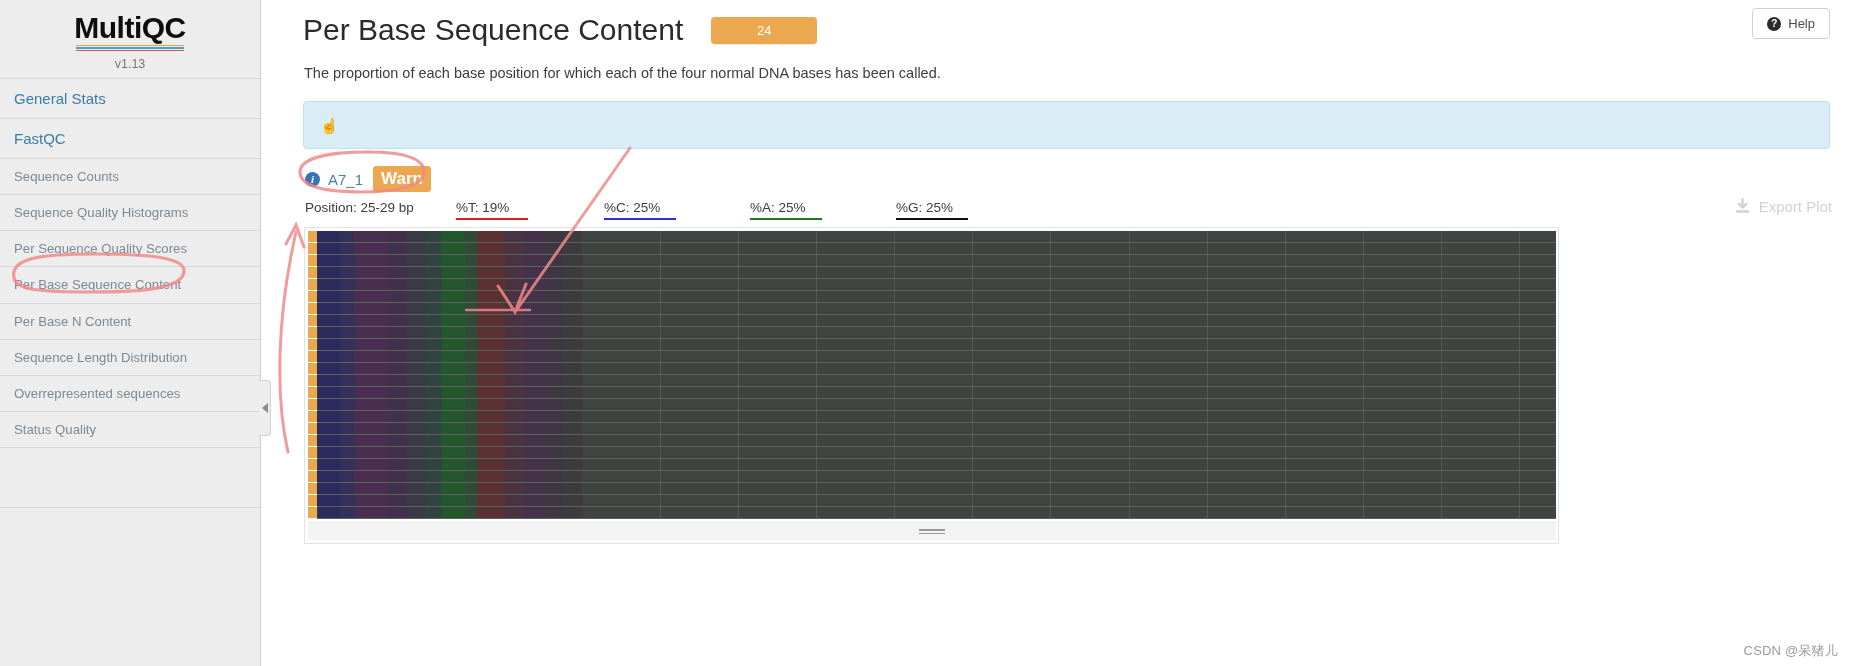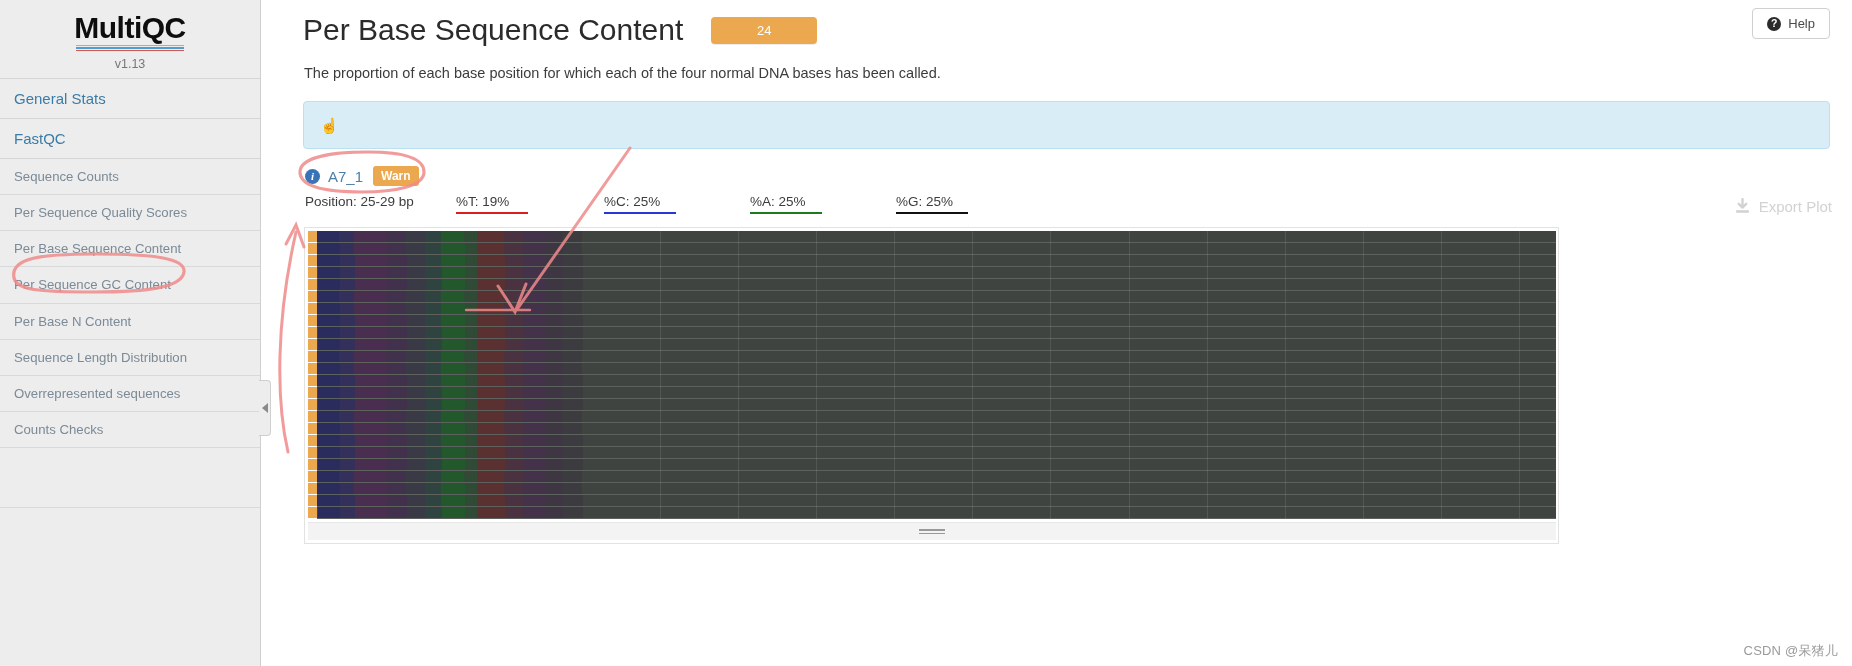--- a/index.html
+++ b/index.html
@@ -132,21 +132,21 @@
     width: 15px; height: 15px; border-radius: 50%;
     background: #3a72b8; color: #fff;
     font-size: 11px; font-weight: bold; font-style: italic;
     display: flex; align-items: center; justify-content: center;
     font-family: "Liberation Serif", serif;
     cursor: pointer;
   }
   .sample-name { font-size: 15px; color: #4a7fa8; }
   .warn-badge {
     background: #eca84f; color: #fff;
-    font-size: 12px; font-weight: bold;
+    font-size: 17px; font-weight: bold;
     border-radius: 3px; padding: 3px 8px;
     margin-left: 2px;
   }
 
   
   .stat-row {
     margin-top: 8px; margin-left: 2px;
     position: relative; height: 22px;
   }
   .stat {
@@ -227,27 +227,27 @@
         </div>
       </div>
       <div class="version">v1.13</div>
     </div>
 
     <div class="nav-head">General Stats</div>
     <div class="nav-head">FastQC</div>
 
     <div id="nav-list">
         <div class="nav-item"><span>Sequence Counts</span></div>
+        <div class="nav-item"><span>Sequence Quality Histograms</span></div>
         <div class="nav-item"><span>Per Sequence Quality Scores</span></div>
         <div class="nav-item"><span>Per Base Sequence Content</span></div>
-        <div class="nav-item"><span>Per Sequence GC Content</span></div>
         <div class="nav-item"><span>Per Base N Content</span></div>
         <div class="nav-item"><span>Sequence Length Distribution</span></div>
         <div class="nav-item"><span>Overrepresented sequences</span></div>
-        <div class="nav-item"><span>Counts Checks</span></div>
+        <div class="nav-item"><span>Status Quality</span></div>
       </div>
     <div class="nav-spacer"></div>
 
     <div id="collapse-handle">
       <div class="arrow"></div>
     </div>
   </div>
 
   <div id="main">
 

